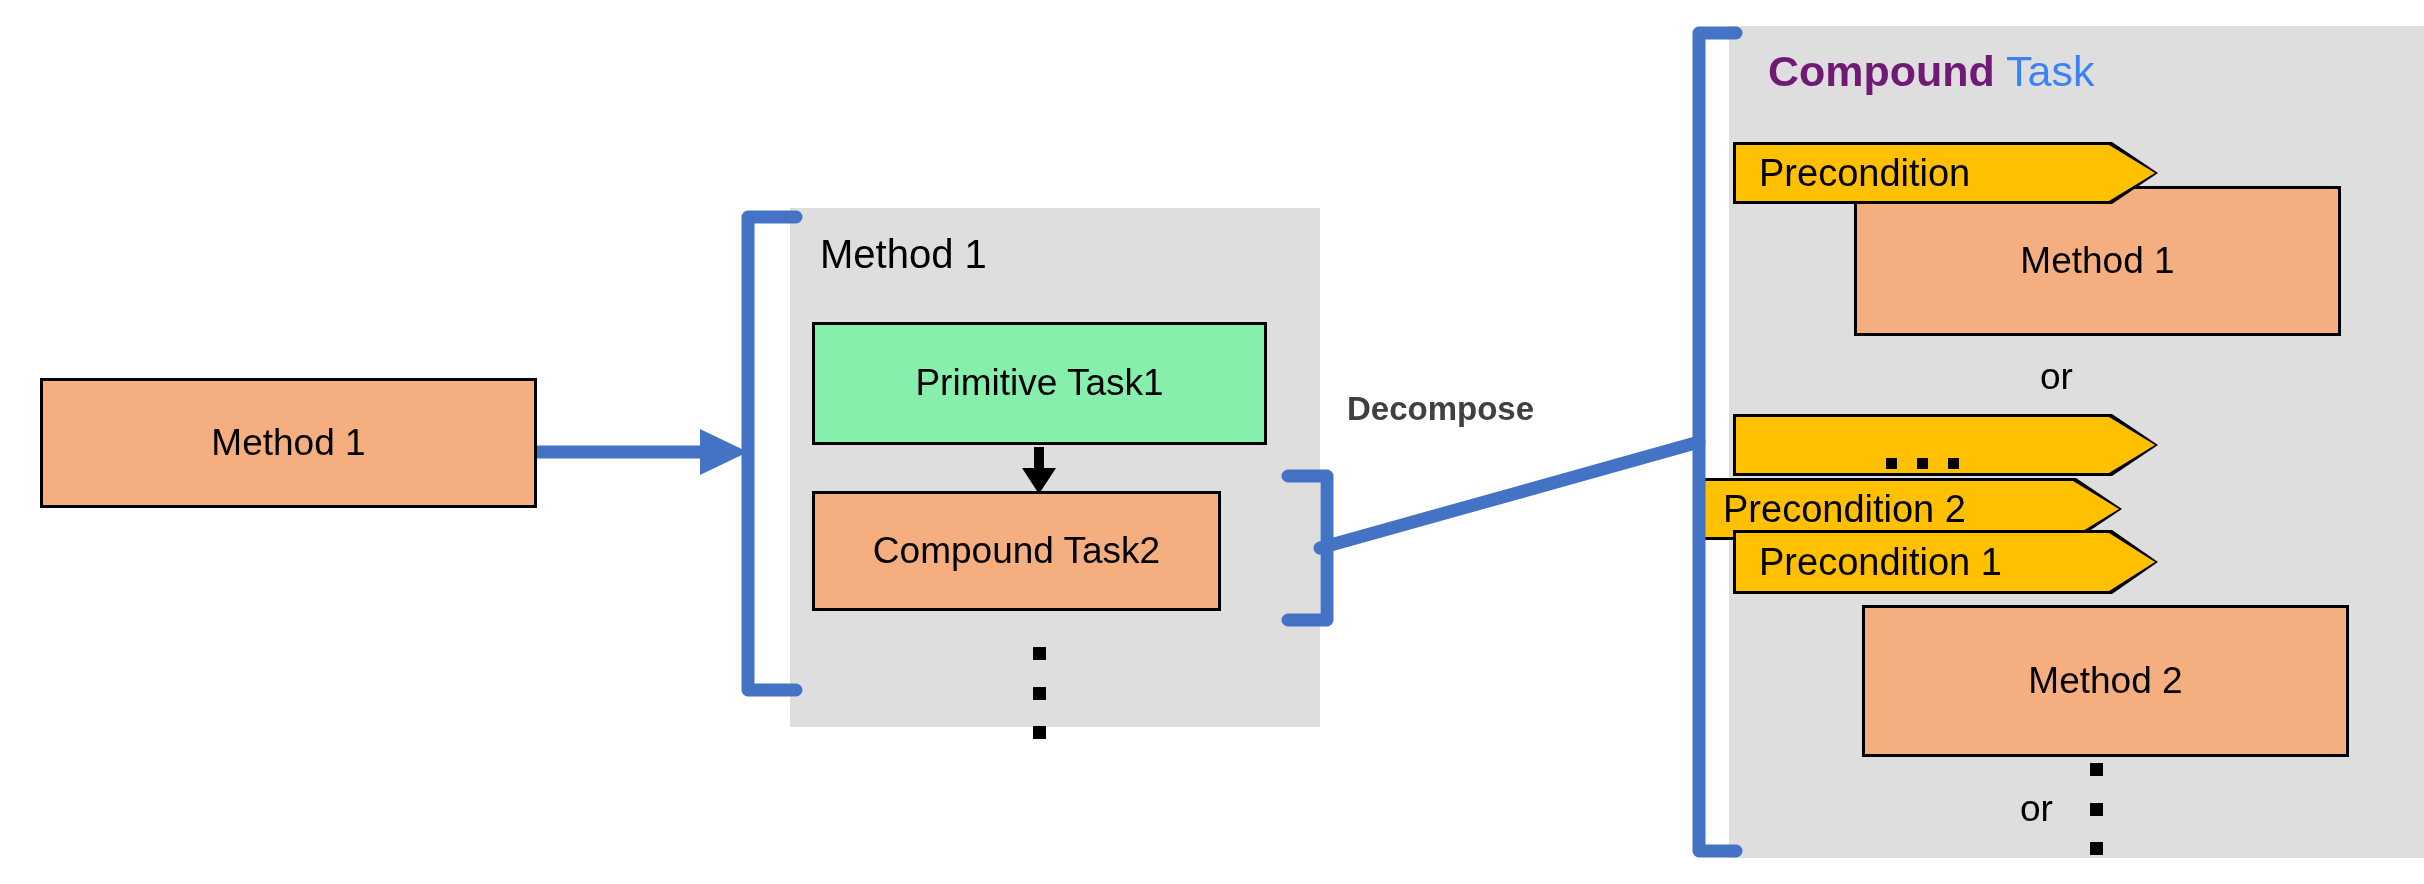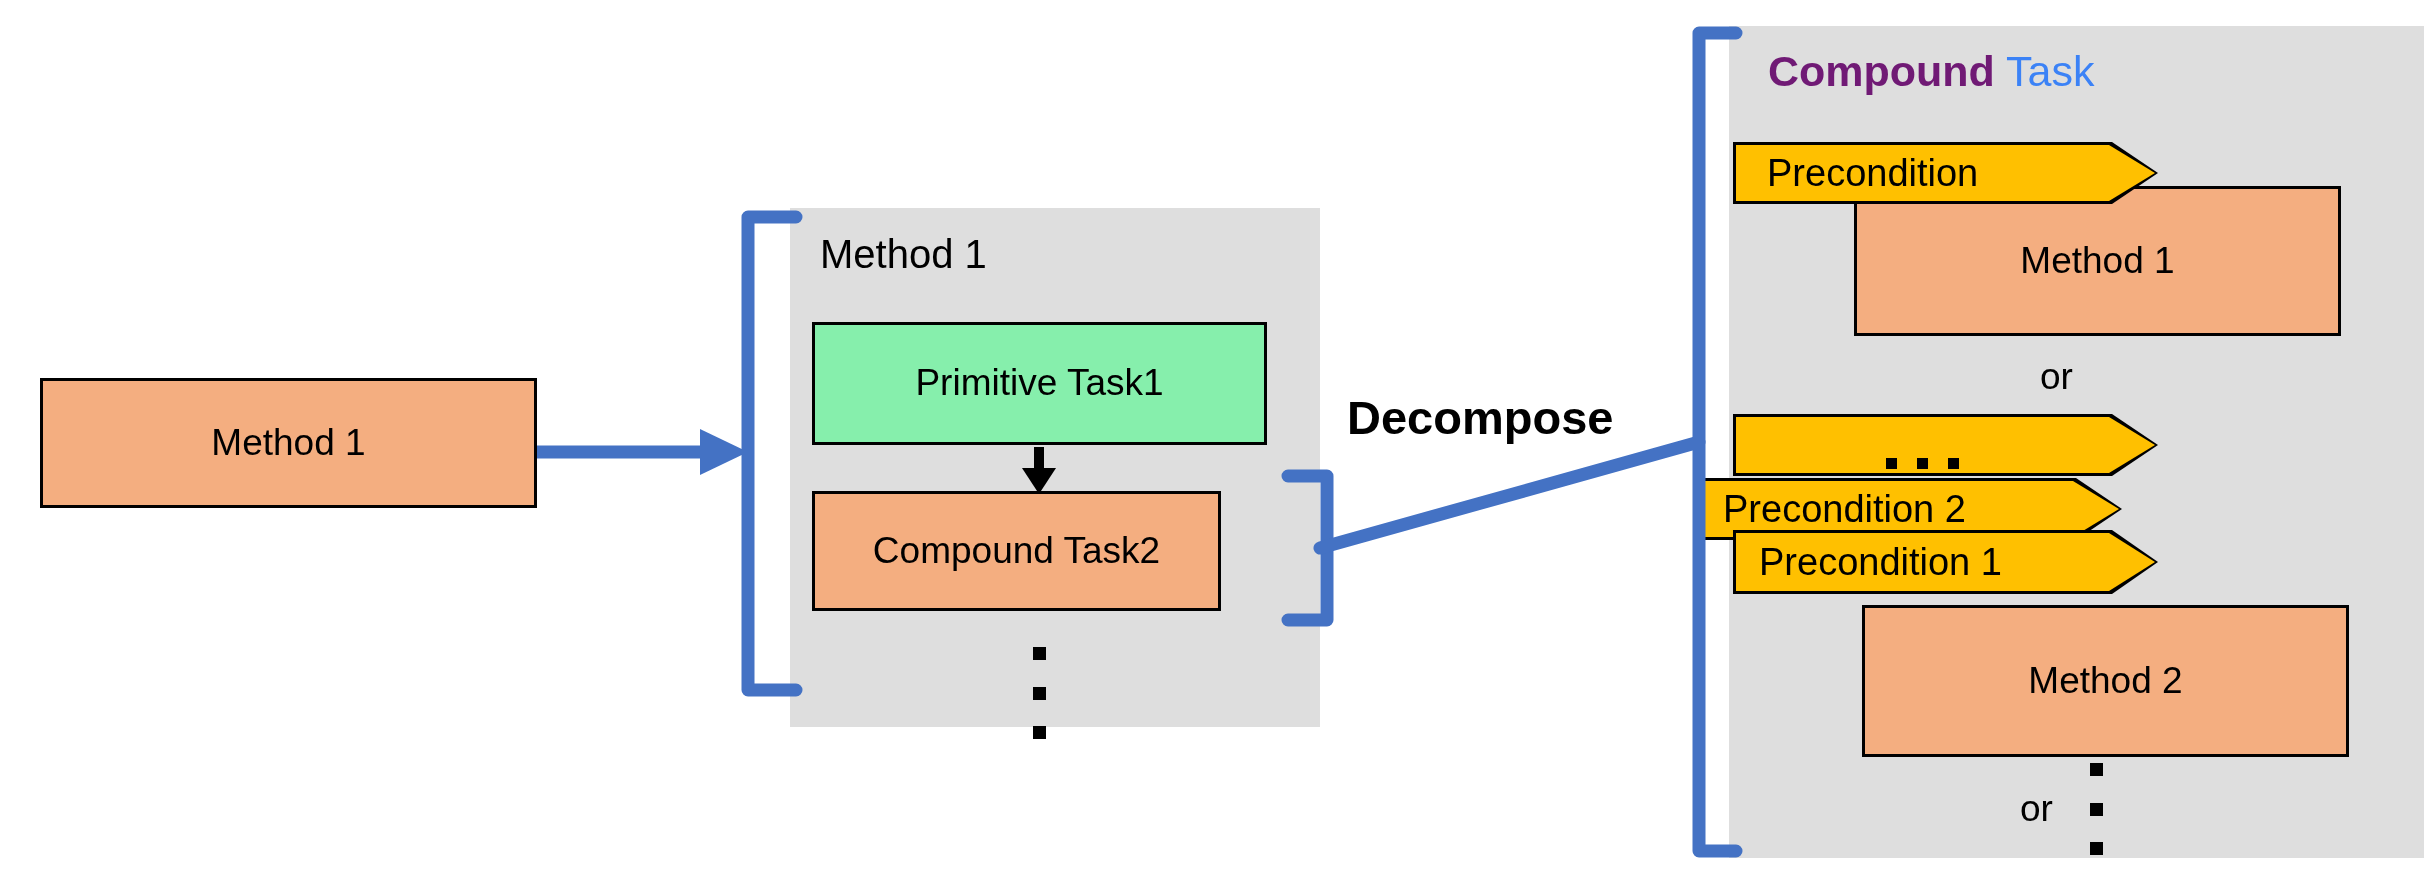--- a/index.html
+++ b/index.html
@@ -80,23 +80,23 @@
   .vdots{position:absolute;display:flex;flex-direction:column;justify-content:space-between;}
   .vdots i{display:block;width:13px;height:13px;background:#000;}
 
   
   .hdots{display:flex;gap:20px;align-items:center;}
   .hdots i{display:block;width:11px;height:11px;background:#000;}
 
   .title-compound{font-size:43px;font-weight:bold;color:#701a75;}
   .title-task{font-size:43px;color:#3b82f6;}
   .decompose{
-    font-size:47px;
+    font-size:33px;
     font-weight:bold;
-    color:#000000;
+    color:#404040;
     white-space:nowrap;
   }
 </style>
 </head>
 <body>
 
 <div id="stage">
 
   <div class="abs box box-orange" style="left:40px; top:378px; width:497px; height:130px;">
     <span>Method 1</span>
@@ -125,21 +125,21 @@
   <div class="abs panel-grey" style="left:1729px; top:26px; width:695px; height:832px;"></div>
 
   <div class="abs" style="left:1768px; top:47px;">
     <span class="title-compound">Compound</span><span class="title-task"> Task</span>
   </div>
 
   <div class="abs box box-orange" style="left:1854px; top:186px; width:487px; height:150px;">
     <span>Method 1</span>
   </div>
 
-  <div class="chev" style="left:1733px; top:142px; width:425px; height:62px;padding-left:8px;">
+  <div class="chev" style="left:1733px; top:142px; width:425px; height:62px;">
     <div class="chev-outline"></div>
     <div class="chev-bg" style="left:3px;top:3px;right:3px;bottom:3px;"></div>
     <span class="chev-txt">Precondition</span>
   </div>
 
   <div class="abs lbl lbl-small" style="left:2040px; top:358px;">or</div>
 
   <div class="abs box box-orange" style="left:1854px; top:605px; width:487px; height:152px;margin-left:8px;">
     <span>Method 2</span>
   </div>

